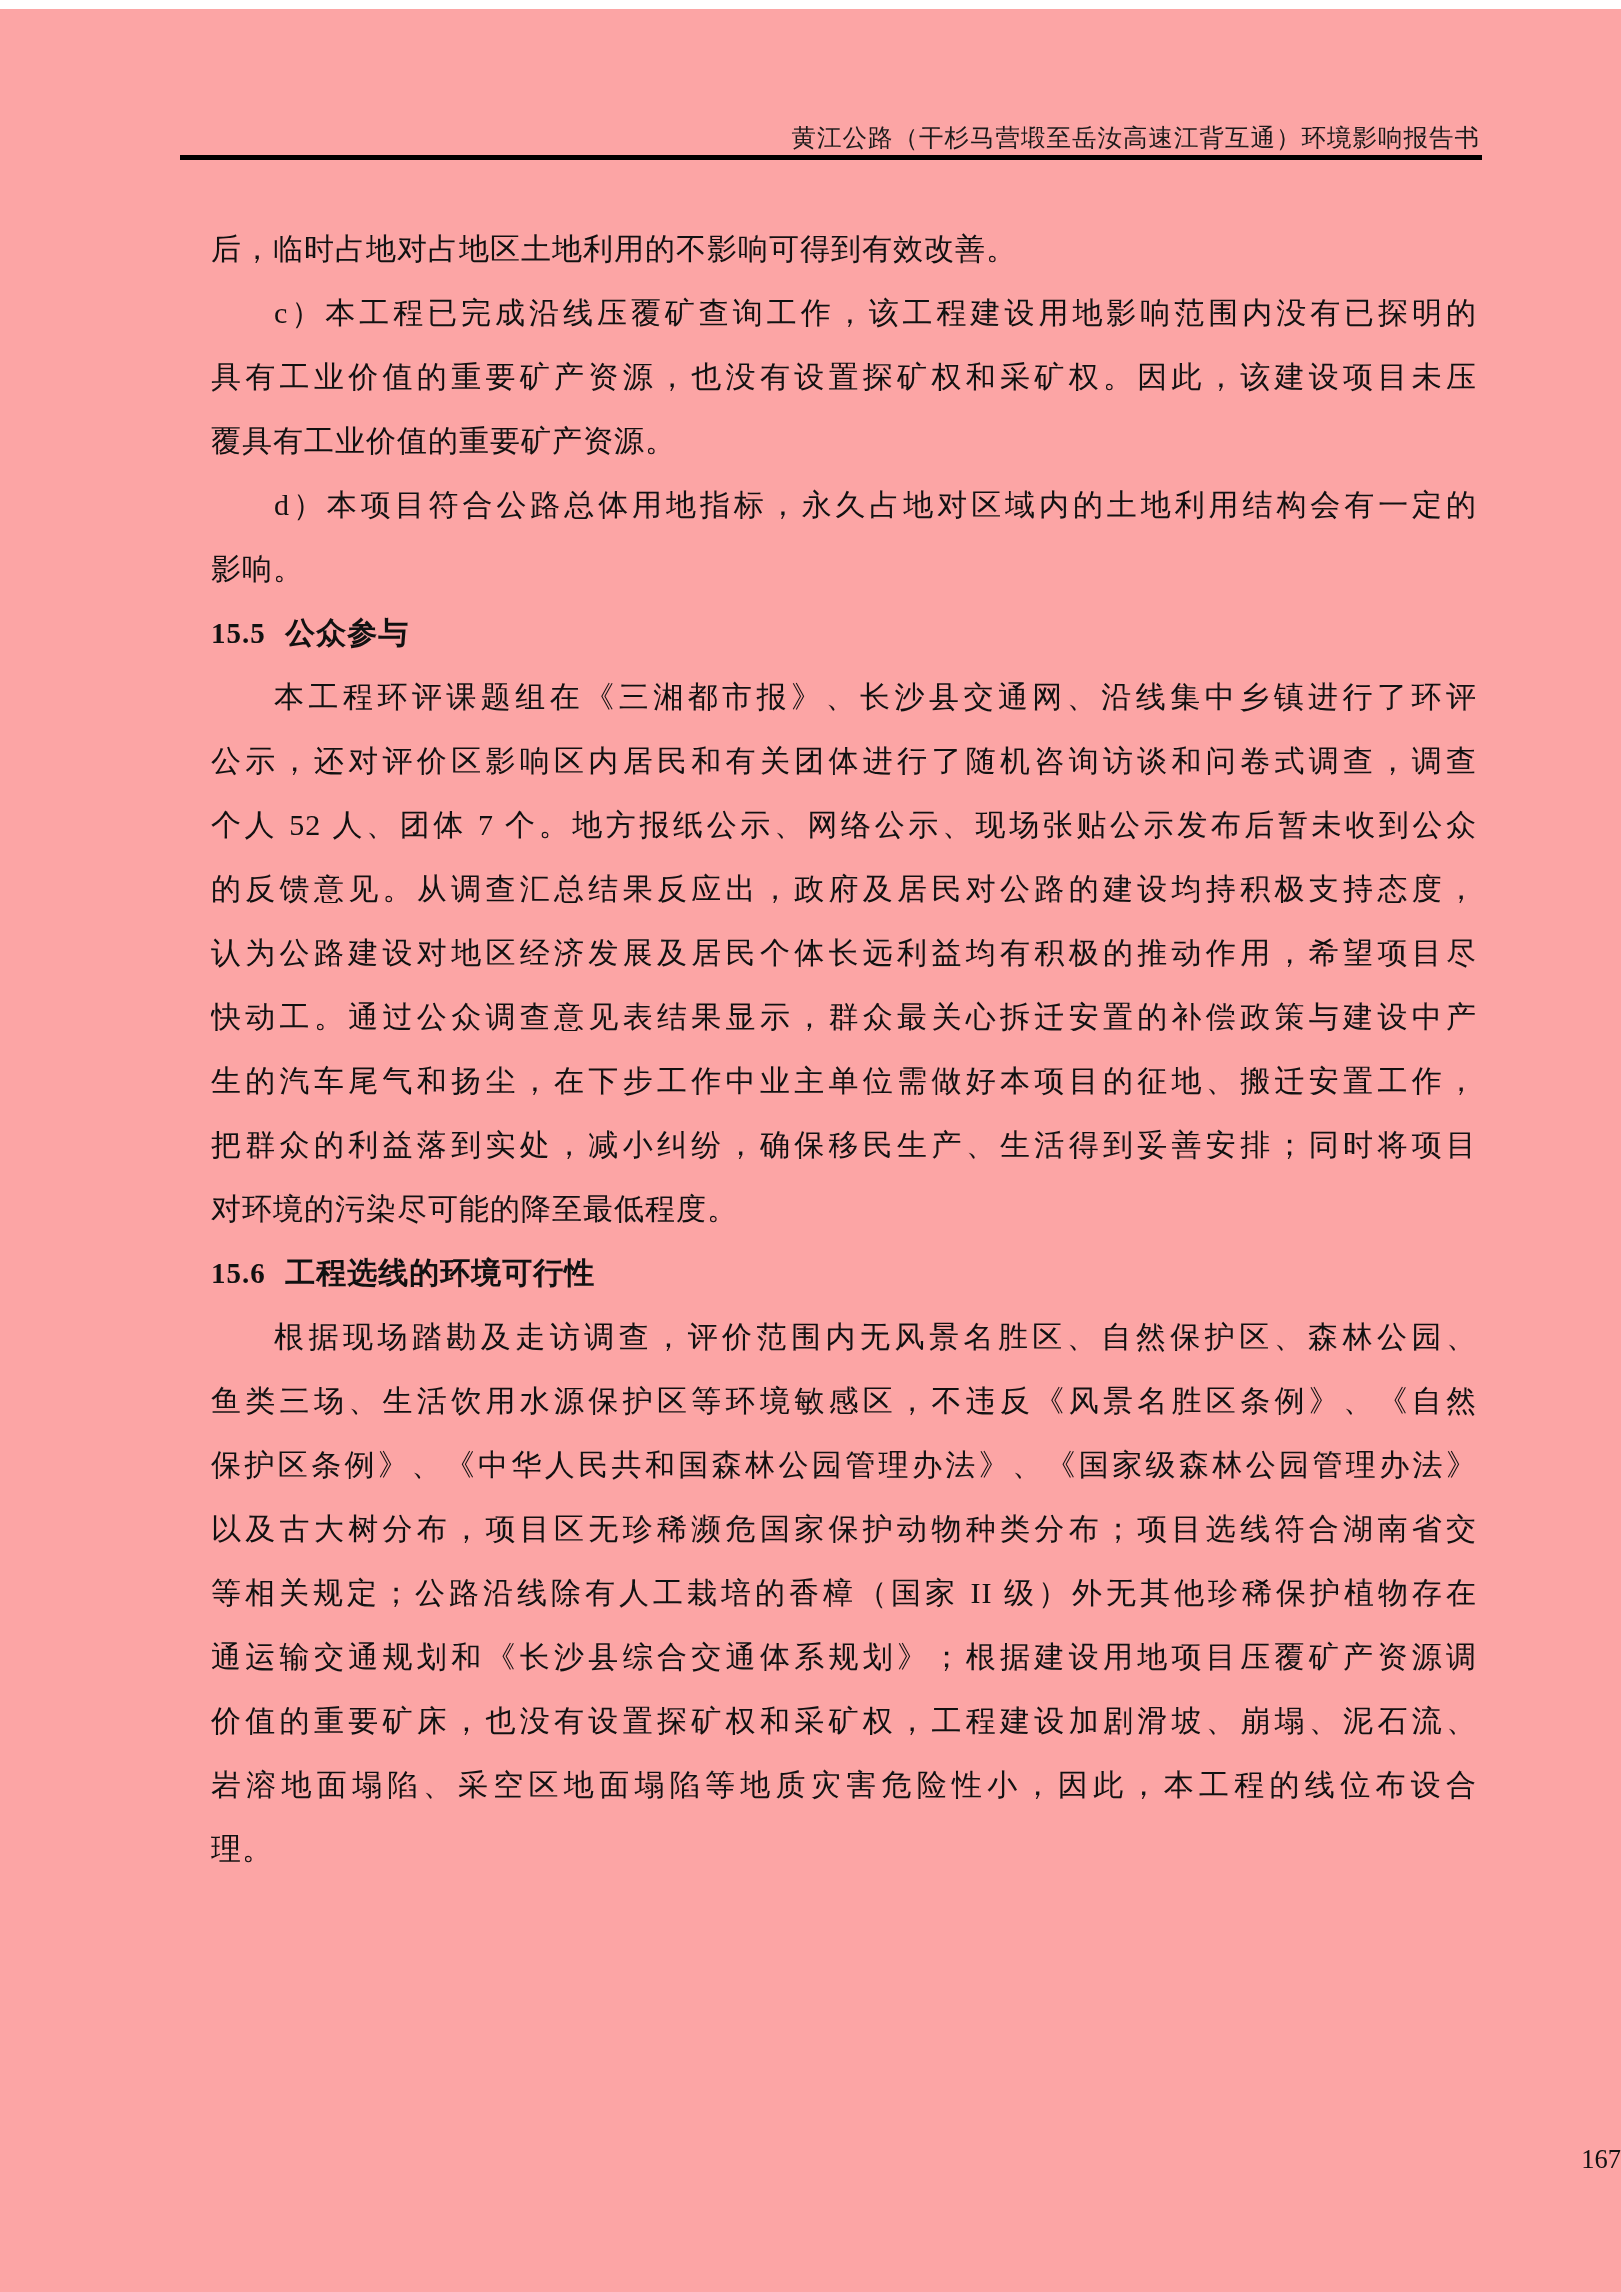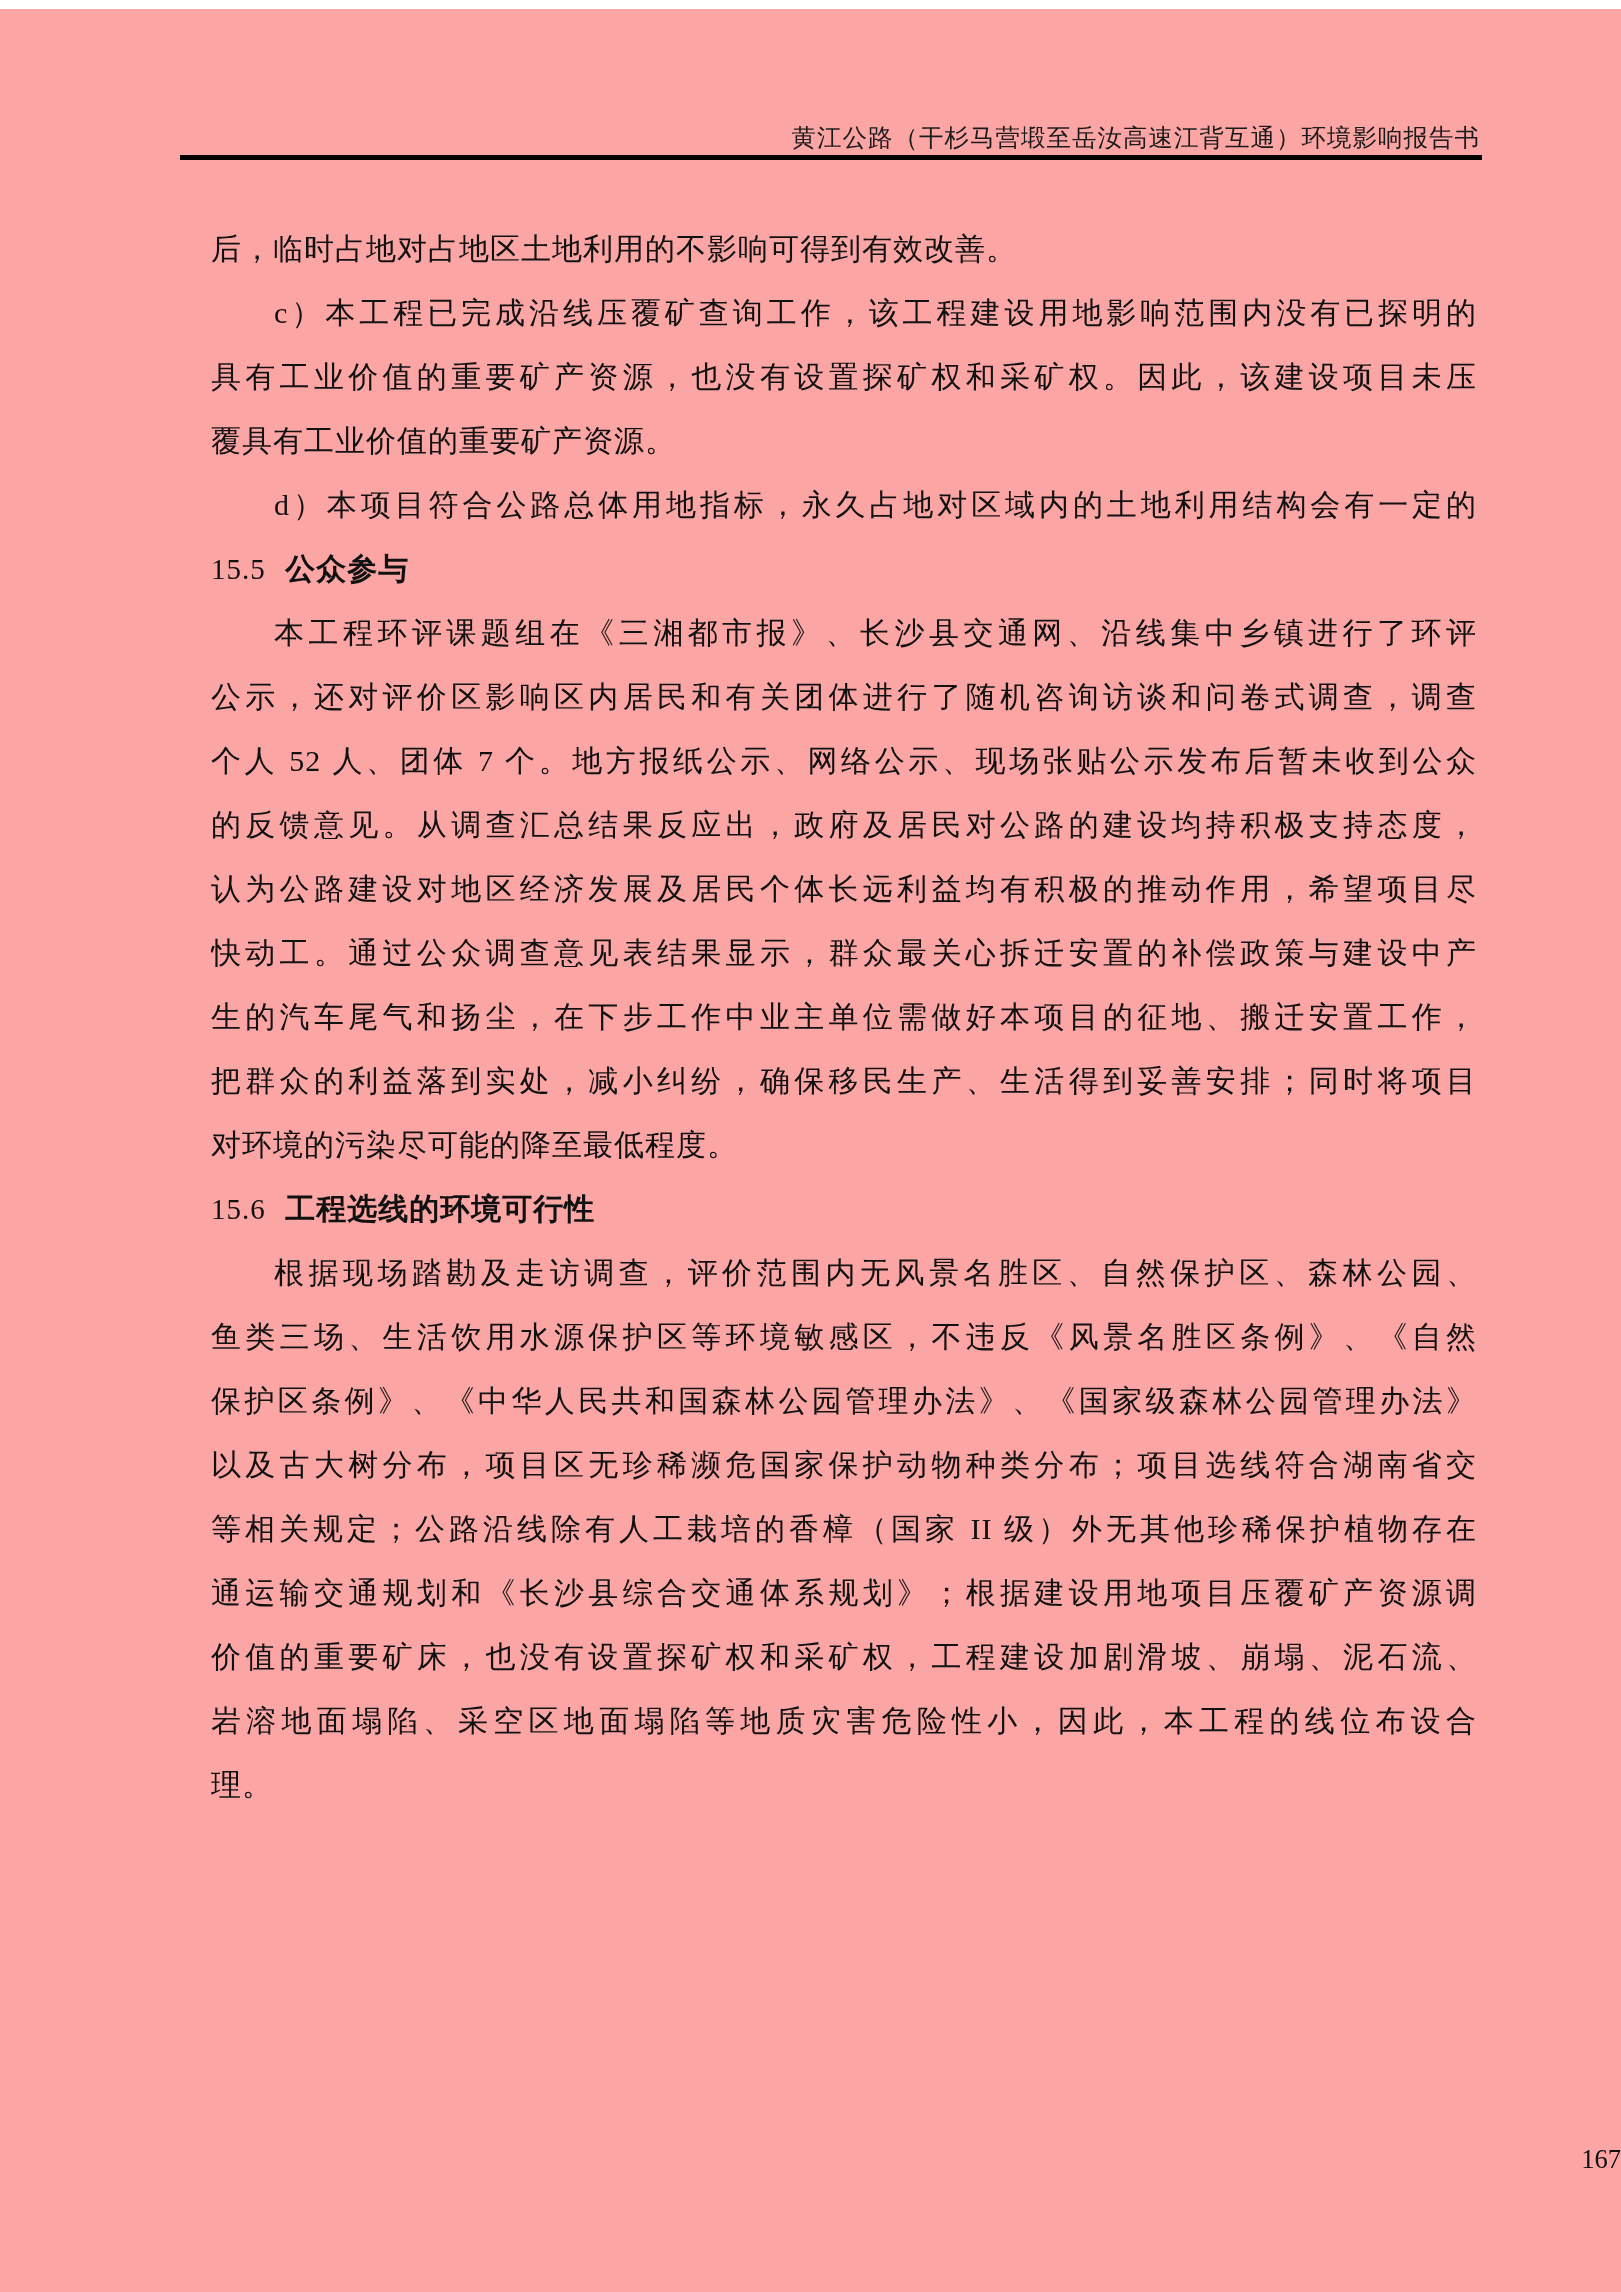--- a/index.html
+++ b/index.html
@@ -64,21 +64,21 @@
     padding-left: 63px;
   }
   .heading {
     height: 64px;
     line-height: 64px;
     white-space: nowrap;
   }
   .hnum {
     font-family: "Liberation Serif", "DejaVu Serif", serif;
     font-size: 29px;
-    font-weight: normal;
+    font-weight: bold;
     letter-spacing: 1px;
   }
   .htitle {
     font-family: "Liberation Sans", "DejaVu Sans", sans-serif;
     font-size: 30px;
     font-weight: bold;
     margin-left: 19.6px;
     letter-spacing: 1px;
   }
   
@@ -102,20 +102,21 @@
 
   <div class="content">
 
     <div class="line last">后，临时占地对占地区土地利用的不影响可得到有效改善。</div>
 
     <div class="line j ind">c）本工程已完成沿线压覆矿查询工作，该工程建设用地影响范围内没有已探明的</div>
     <div class="line j">具有工业价值的重要矿产资源，也没有设置探矿权和采矿权。因此，该建设项目未压</div>
     <div class="line last">覆具有工业价值的重要矿产资源。</div>
 
     <div class="line j ind">d）本项目符合公路总体用地指标，永久占地对区域内的土地利用结构会有一定的</div>
+    <div class="line last">影响。</div>
 
     <div class="heading">
       <span class="hnum">15.5</span><span class="htitle">公众参与</span>
     </div>
 
     <div class="line j ind">本工程环评课题组在《三湘都市报》、长沙县交通网、沿线集中乡镇进行了环评</div>
     <div class="line j">公示，还对评价区影响区内居民和有关团体进行了随机咨询访谈和问卷式调查，调查</div>
     <div class="line j">个人 52 人、团体 7 个。地方报纸公示、网络公示、现场张贴公示发布后暂未收到公众</div>
     <div class="line j">的反馈意见。从调查汇总结果反应出，政府及居民对公路的建设均持积极支持态度，</div>
     <div class="line j">认为公路建设对地区经济发展及居民个体长远利益均有积极的推动作用，希望项目尽</div>

